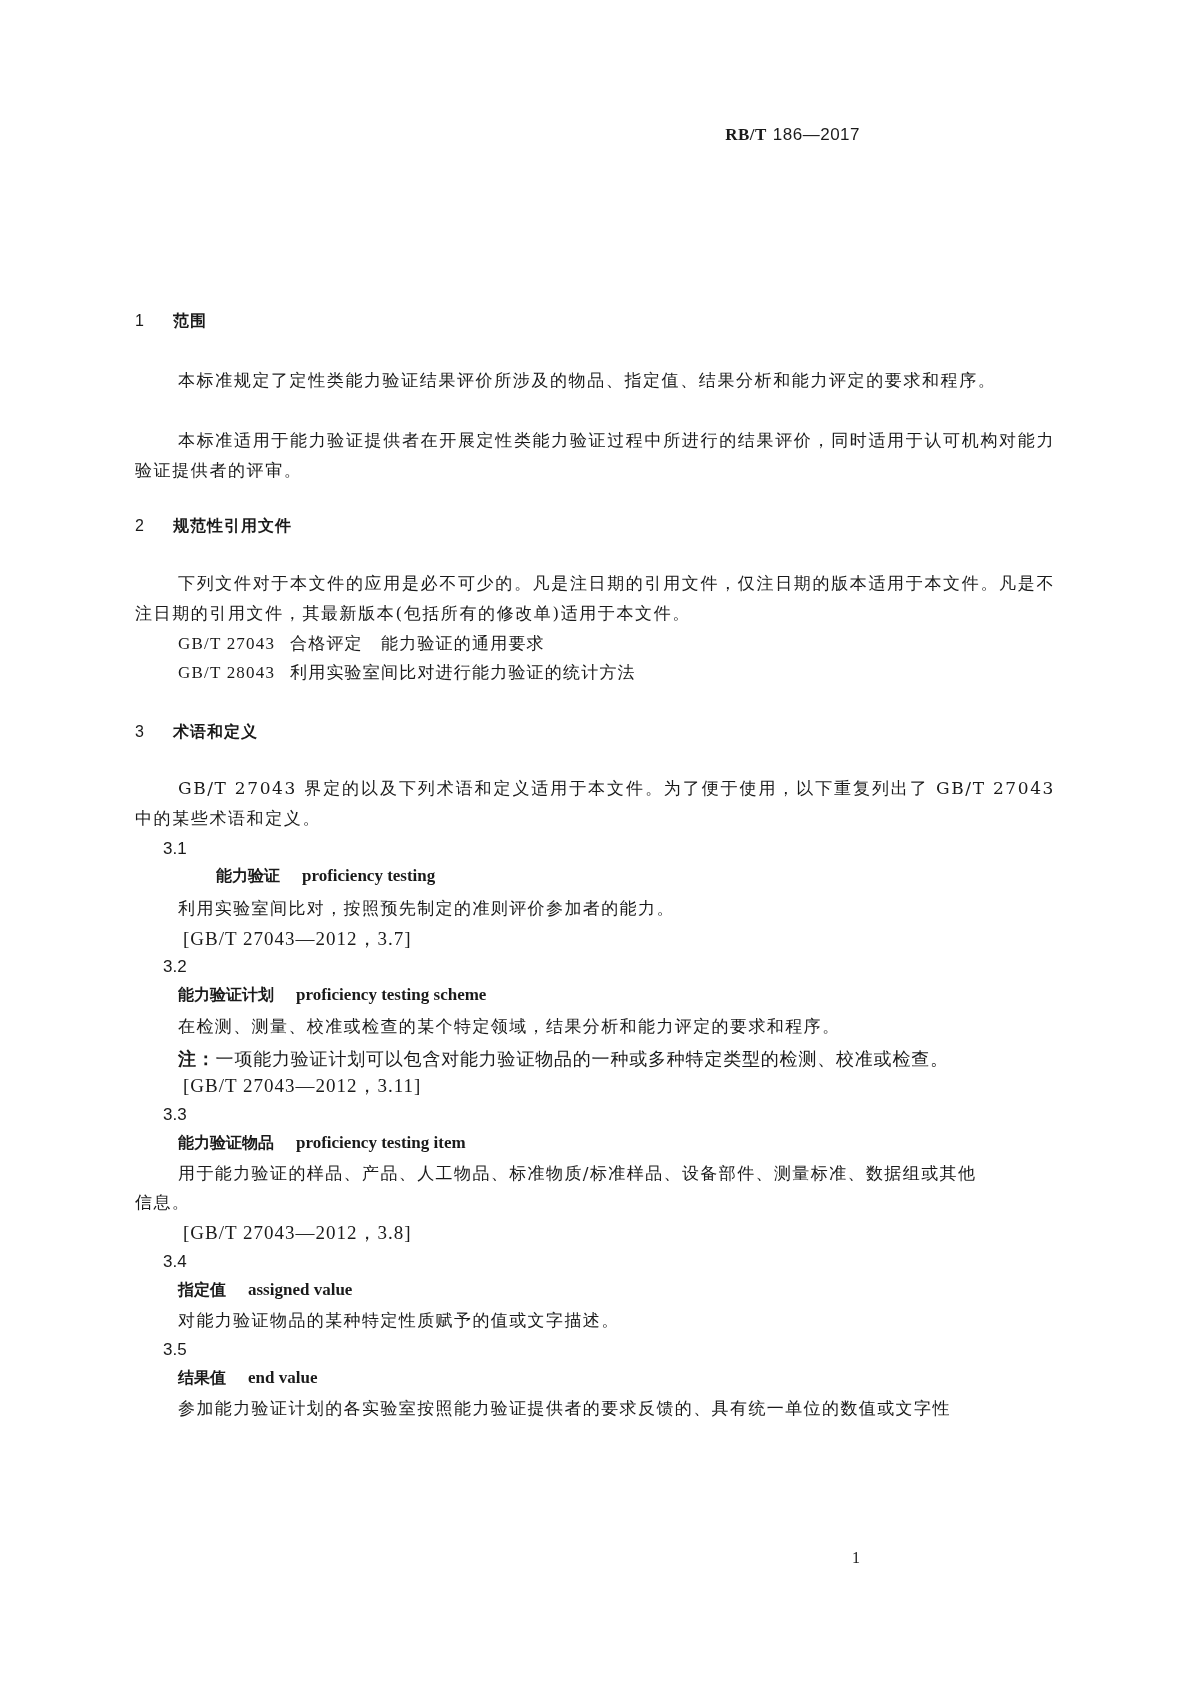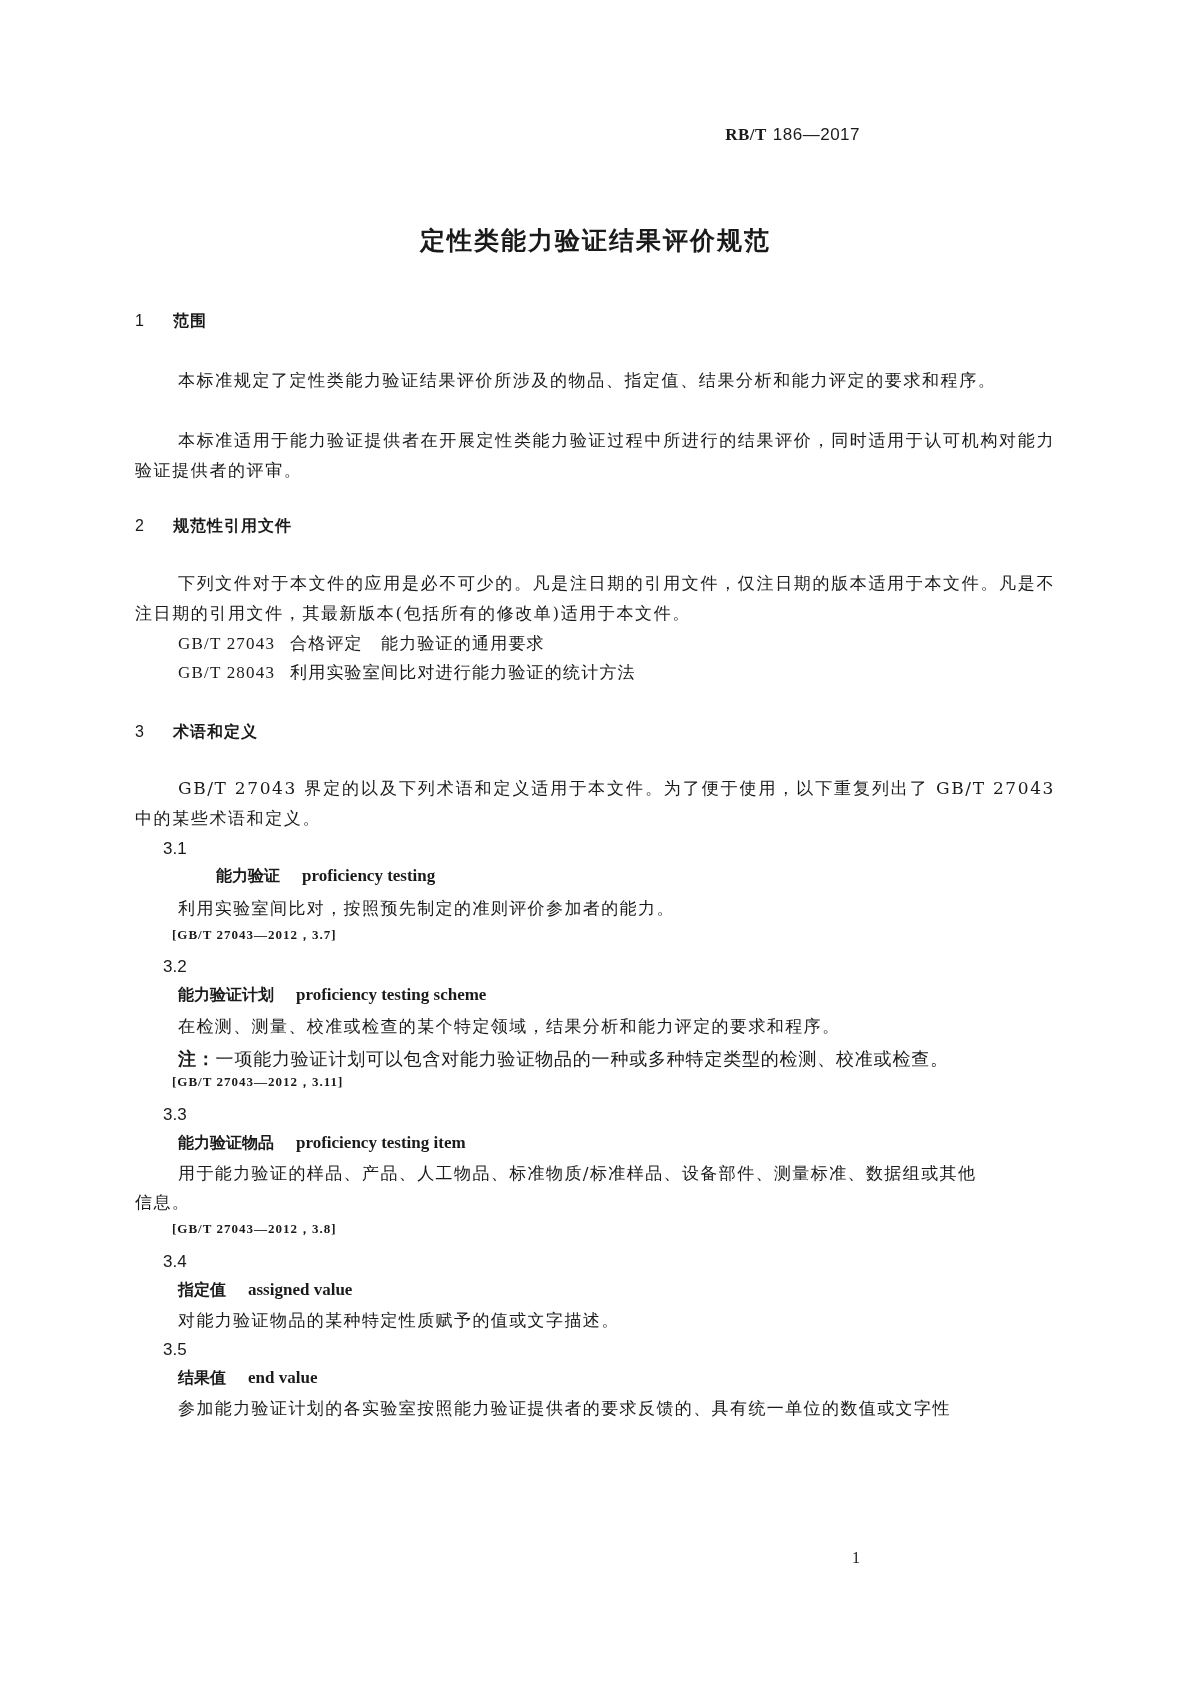--- a/index.html
+++ b/index.html
@@ -109,45 +109,43 @@
     .note {
       left: 178px;
       font-size: 18px;
       letter-spacing: 0.8px;
     }
     .note .lbl {
       font-weight: bold;
       font-family: "DejaVu Sans", sans-serif;
     }
     .src {
-      left: 172px;
-      font-family: "Liberation Serif", serif;
-      font-size: 13px;
+      left: 183px;
+      font-family: "Liberation Serif", serif;
+      font-size: 19px;
       letter-spacing: 1px;
-      font-weight: bold;
     }
     .page-num {
       position: absolute;
       right: 135px;
       top: 1549px;
       font-family: "Liberation Serif", serif;
       font-size: 16px;
     }
   </style>
 </head>
 <body>
 
 <div class="page">
 
   <div class="std-code">
     <span class="prefix">RB/T</span>
     <span class="num">186—2017</span>
   </div>
 
-  <div class="title">定性类能力验证结果评价规范</div>
 
   <div class="abs h1" style="left:135px; top:311px;">
     <span class="num">1</span><span>范围</span>
   </div>
   <div class="abs p p-wide" style="top:365px;">本标准规定了定性类能力验证结果评价所涉及的物品、指定值、结果分析和能力评定的要求和程序。</div>
   <div class="abs p p-wide" style="top:425px;">本标准适用于能力验证提供者在开展定性类能力验证过程中所进行的结果评价，同时适用于认可机构对能力验证提供者的评审。</div>
 
   <div class="abs h1" style="left:135px; top:516px;">
     <span class="num">2</span><span>规范性引用文件</span>
   </div>

